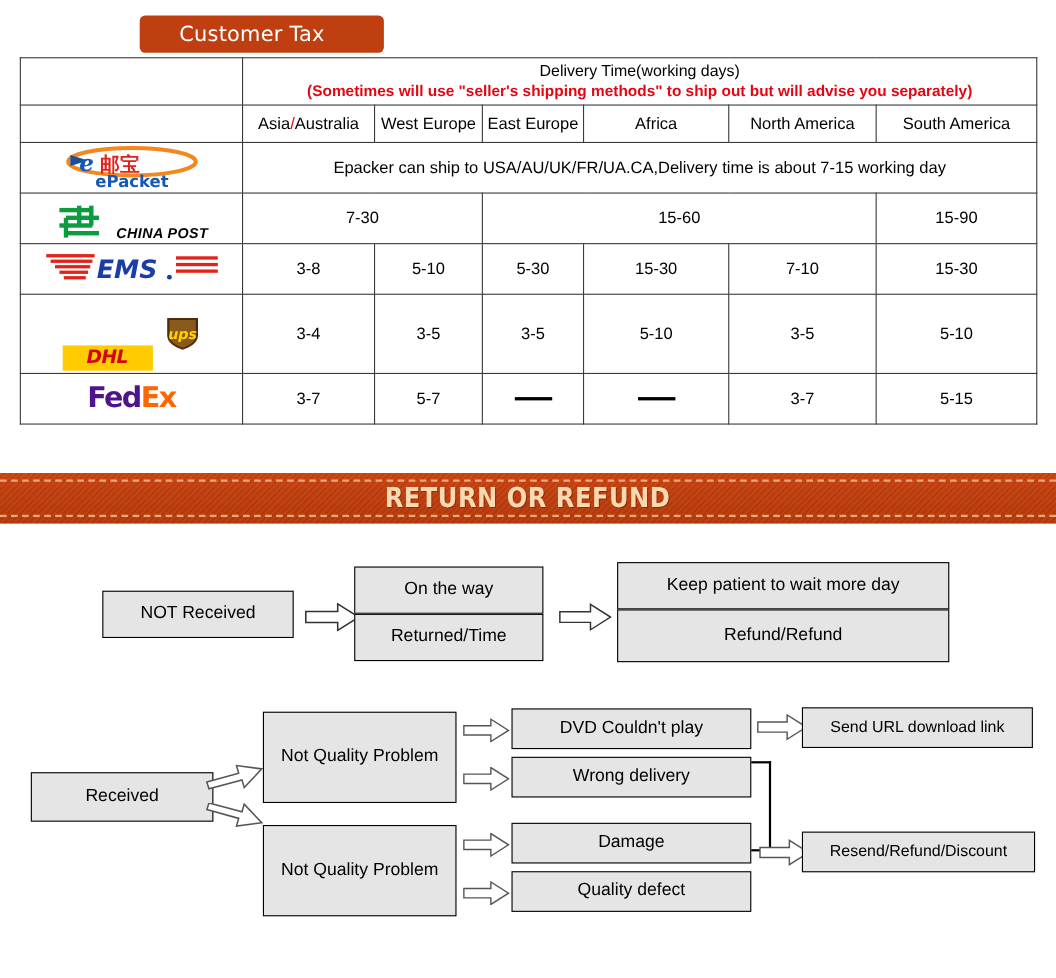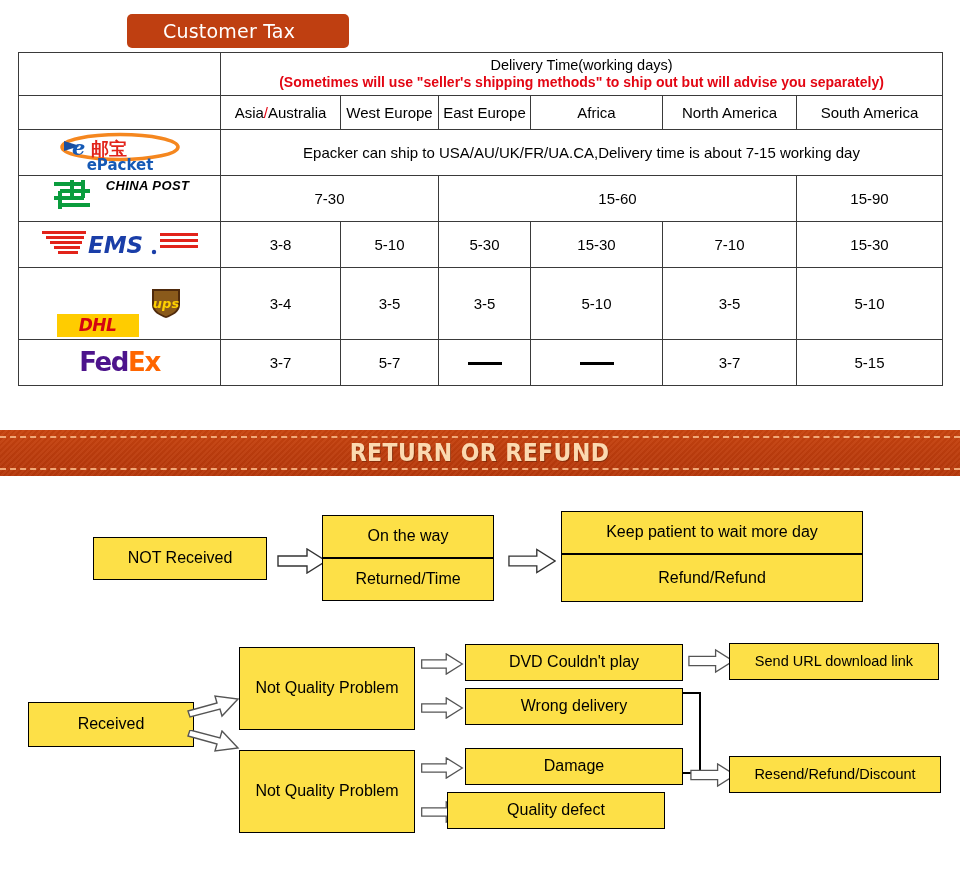--- a/index.html
+++ b/index.html
@@ -50,21 +50,21 @@
   .col-hdr { height: 34px; font-size: 14.5px; }
   .col-hdr .slash { color: #e30613; }
   .carrier-cell { height: 46px; padding: 2px 4px; }
   .epacket-note { font-size: 16.5px; text-align: center; }
   .val { font-size: 17px; }
   .dash { display: inline-block; width: 34px; height: 2.5px; background: #000; vertical-align: middle; }
 
   
   .logo-holder { display: flex; align-items: center; justify-content: center; height: 100%; }
   
-  .cnp { display: flex; align-items: flex-start; gap: 4px; }
+  .cnp { display: flex; align-items: flex-end; gap: 4px; }
   .cnp-txt { font-family: "Liberation Sans", sans-serif; font-style: italic; font-weight: bold; font-size: 13px; letter-spacing: .4px; }
   
   .ems { width: 160px; height: 30px; }
   
   .dhlups { display: flex; align-items: center; gap: 10px; }
   .dhl-box { background: #ffcc00; width: 82px; height: 23px; display: flex; align-items: center; justify-content: center; margin-top: 44px; }
   .dhl-txt { color: #d40511; font-style: italic; font-weight: bold; font-size: 17px; letter-spacing: -0.5px; font-family: "DejaVu Sans", sans-serif; }
   
   .fedex { font-weight: bold; font-size: 26px; letter-spacing: -1.4px; font-family: "DejaVu Sans", sans-serif; }
   .fedex .fed { color: #4d148c; text-align: center; }
@@ -96,21 +96,21 @@
     letter-spacing: .5px;
     transform: scaleX(.88);
     text-shadow: 1px 1px 0 rgba(120,40,8,.75);
   }
 
   
   .flow { position: relative; width: 960px; }
   .fbox {
     position: absolute;
     border: 1.4px solid #000;
-    background: #fde047;
+    background: #e5e5e5;
     display: flex; align-items: center; justify-content: center;
     text-align: center;
     font-size: 16px;
     line-height: 1.25;
     font-family: "Liberation Sans", sans-serif;
   }
   .arr { position: absolute; }
   .conn { position: absolute; background: #000; }
 </style>
 </head>
@@ -303,21 +303,21 @@
   <svg class="arr" style="left:420px; top:121px;" width="44" height="22" viewBox="0 0 50 26">
     <path d="M1 8 H30 V1 L49 13 L30 25 V18 H1 Z" fill="#fff" stroke="#555" stroke-width="1.5"></path>
   </svg>
   <svg class="arr" style="left:420px; top:165px;" width="44" height="22" viewBox="0 0 50 26">
     <path d="M1 8 H30 V1 L49 13 L30 25 V18 H1 Z" fill="#fff" stroke="#555" stroke-width="1.5"></path>
   </svg>
 
   <div class="fbox" style="left:465px; top:8px; width:218px; height:37px;">DVD Couldn't play</div>
   <div class="fbox" style="left:465px; top:52px; width:218px; height:37px;">Wrong delivery</div>
   <div class="fbox" style="left:465px; top:112px; width:218px; height:37px;">Damage</div>
-  <div class="fbox" style="left:447px; top:156px; width:218px; height:37px;">Quality defect</div>
+  <div class="fbox" style="left:465px; top:156px; width:218px; height:37px;">Quality defect</div>
 
   <svg class="arr" style="left:688px; top:12px;" width="46" height="26" viewBox="0 0 50 26">
     <path d="M1 8 H30 V1 L49 13 L30 25 V18 H1 Z" fill="#fff" stroke="#555" stroke-width="1.4"></path>
   </svg>
 
   <div class="fbox" style="left:729px; top:7px; width:210px; height:37px; font-size:14.5px;">Send URL download link</div>
 
   <div class="conn" style="left:683px; top:56px; width:18px; height:2px;"></div>
   <div class="conn" style="left:699px; top:56px; width:2px; height:82px;"></div>
   <div class="conn" style="left:683px; top:136px; width:18px; height:2px;"></div>

